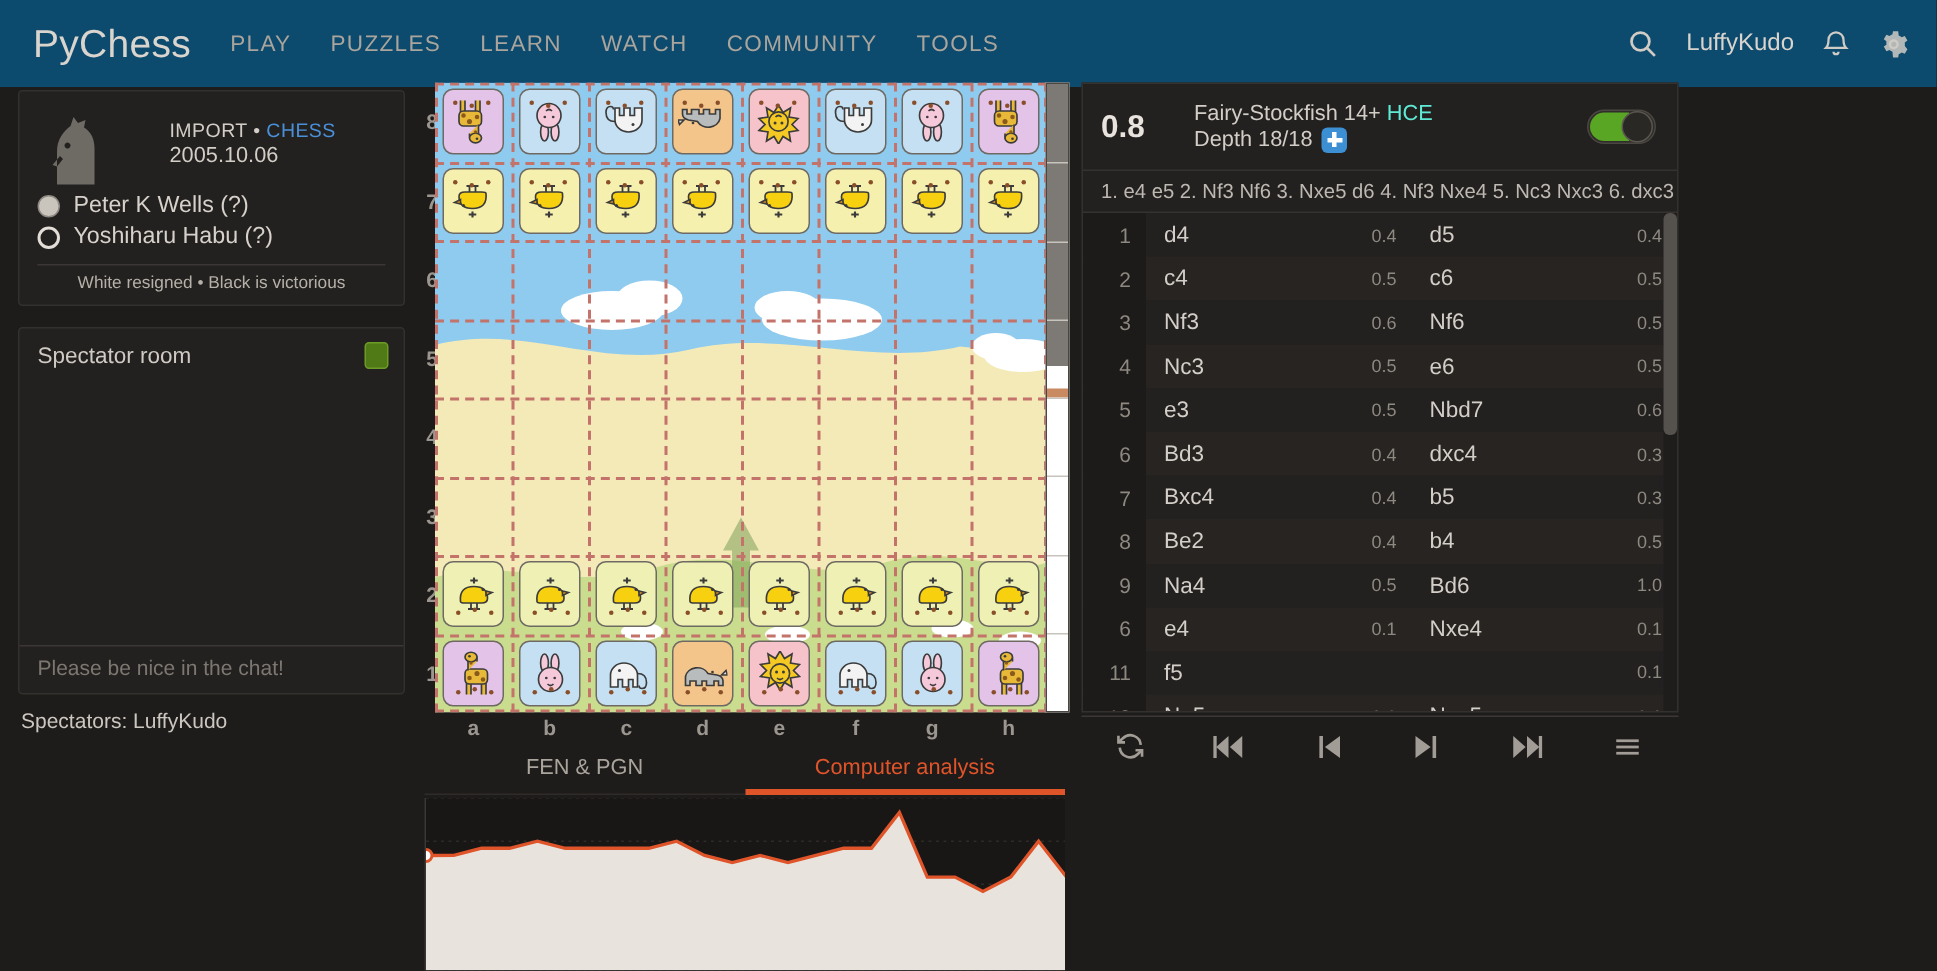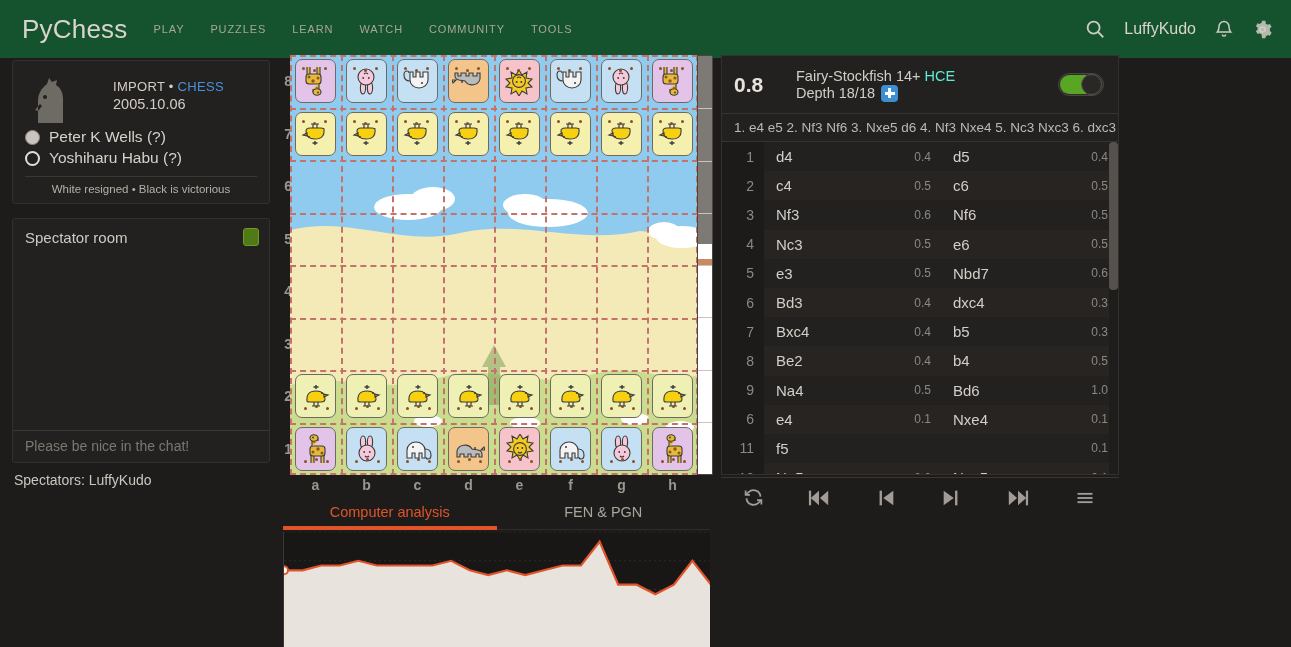--- a/index.html
+++ b/index.html
@@ -7,30 +7,30 @@
     width: 1291px; height: 647px;
     background: #1e1c1a;
     font-family: "Liberation Sans", sans-serif;
     overflow: hidden;
   }
 
   
   #header {
     position: absolute; top: 0; left: 0;
     width: 1291px; height: 58px;
-    background: #14532d;
+    background: #0c4a6e;
     display: flex; align-items: center;
   }
   #brand {
     margin-left: 22px;
     font-size: 26px; color: #d9d4cd; letter-spacing: .2px;
   }
   #mainnav { display: flex; align-items: center; margin-left: 26px; gap: 26px; }
   .navitem {
-    font-size: 11px; color: #a9a49c; letter-spacing: .9px; cursor: pointer;
+    font-size: 15px; color: #a9a49c; letter-spacing: .9px; cursor: pointer;
   }
   #headerright {
     margin-left: auto; margin-right: 18px;
     display: flex; align-items: center; gap: 18px;
   }
   #username { font-size: 16px; color: #d9d4cd; cursor: pointer; }
   .hicon { cursor: pointer; display: flex; align-items: center; justify-content: center; }
   .hicon svg { display: block; }
 
   
@@ -1092,22 +1092,22 @@
   <span class="cbtn">
     <svg width="24" height="20" viewBox="0 0 24 24" fill="none" stroke="#b8b3ac" stroke-width="2.2">
       <line x1="3" y1="7" x2="21" y2="7"></line>
         <line x1="3" y1="12" x2="21" y2="12"></line>
         <line x1="3" y1="17" x2="21" y2="17"></line>
     </svg>
   </span>
 </div>
 
 <div id="tabs">
+  <span class="tab">FEN &amp; PGN</span>
   <span class="tab active">Computer analysis</span>
-  <span class="tab">FEN &amp; PGN</span>
 </div>
 <div id="chartwrap">
   <svg id="chartsvg" width="427" height="115" viewBox="0 0 427 115">
       <line x1="0" x2="427" y1="0" y2="0" stroke="#2e2a27" stroke-dasharray="2 3"></line>
       <line x1="0" x2="427" y1="28.75" y2="28.75" stroke="#2e2a27" stroke-dasharray="2 3"></line>
       <line x1="0" x2="427" y1="57.5" y2="57.5" stroke="#2e2a27" stroke-dasharray="2 3"></line>
       <line x1="0" x2="427" y1="86.25" y2="86.25" stroke="#2e2a27" stroke-dasharray="2 3"></line>
       <line x1="0" x2="427" y1="115" y2="115" stroke="#2e2a27" stroke-dasharray="2 3"></line>
       <path d="M0 38.33333333333333 L18.6 38.3 L37.1 33.5 L55.7 33.5 L74.3 28.8 L92.8 33.5 L111.4 33.5 L130.0 33.5 L148.5 33.5 L167.1 28.8 L185.7 38.3 L204.2 43.1 L222.8 38.3 L241.3 43.1 L259.9 38.3 L278.5 33.5 L297.0 33.5 L315.6 9.6 L334.2 52.7 L352.7 52.7 L371.3 62.3 L389.9 52.7 L408.4 28.8 L427.0 52.7 L427 115 L0 115 Z" fill="#e8e4dd"></path>
       <path d="M0 38.33333333333333 L18.6 38.3 L37.1 33.5 L55.7 33.5 L74.3 28.8 L92.8 33.5 L111.4 33.5 L130.0 33.5 L148.5 33.5 L167.1 28.8 L185.7 38.3 L204.2 43.1 L222.8 38.3 L241.3 43.1 L259.9 38.3 L278.5 33.5 L297.0 33.5 L315.6 9.6 L334.2 52.7 L352.7 52.7 L371.3 62.3 L389.9 52.7 L408.4 28.8 L427.0 52.7" fill="none" stroke="#e0542a" stroke-width="2.2"></path>

